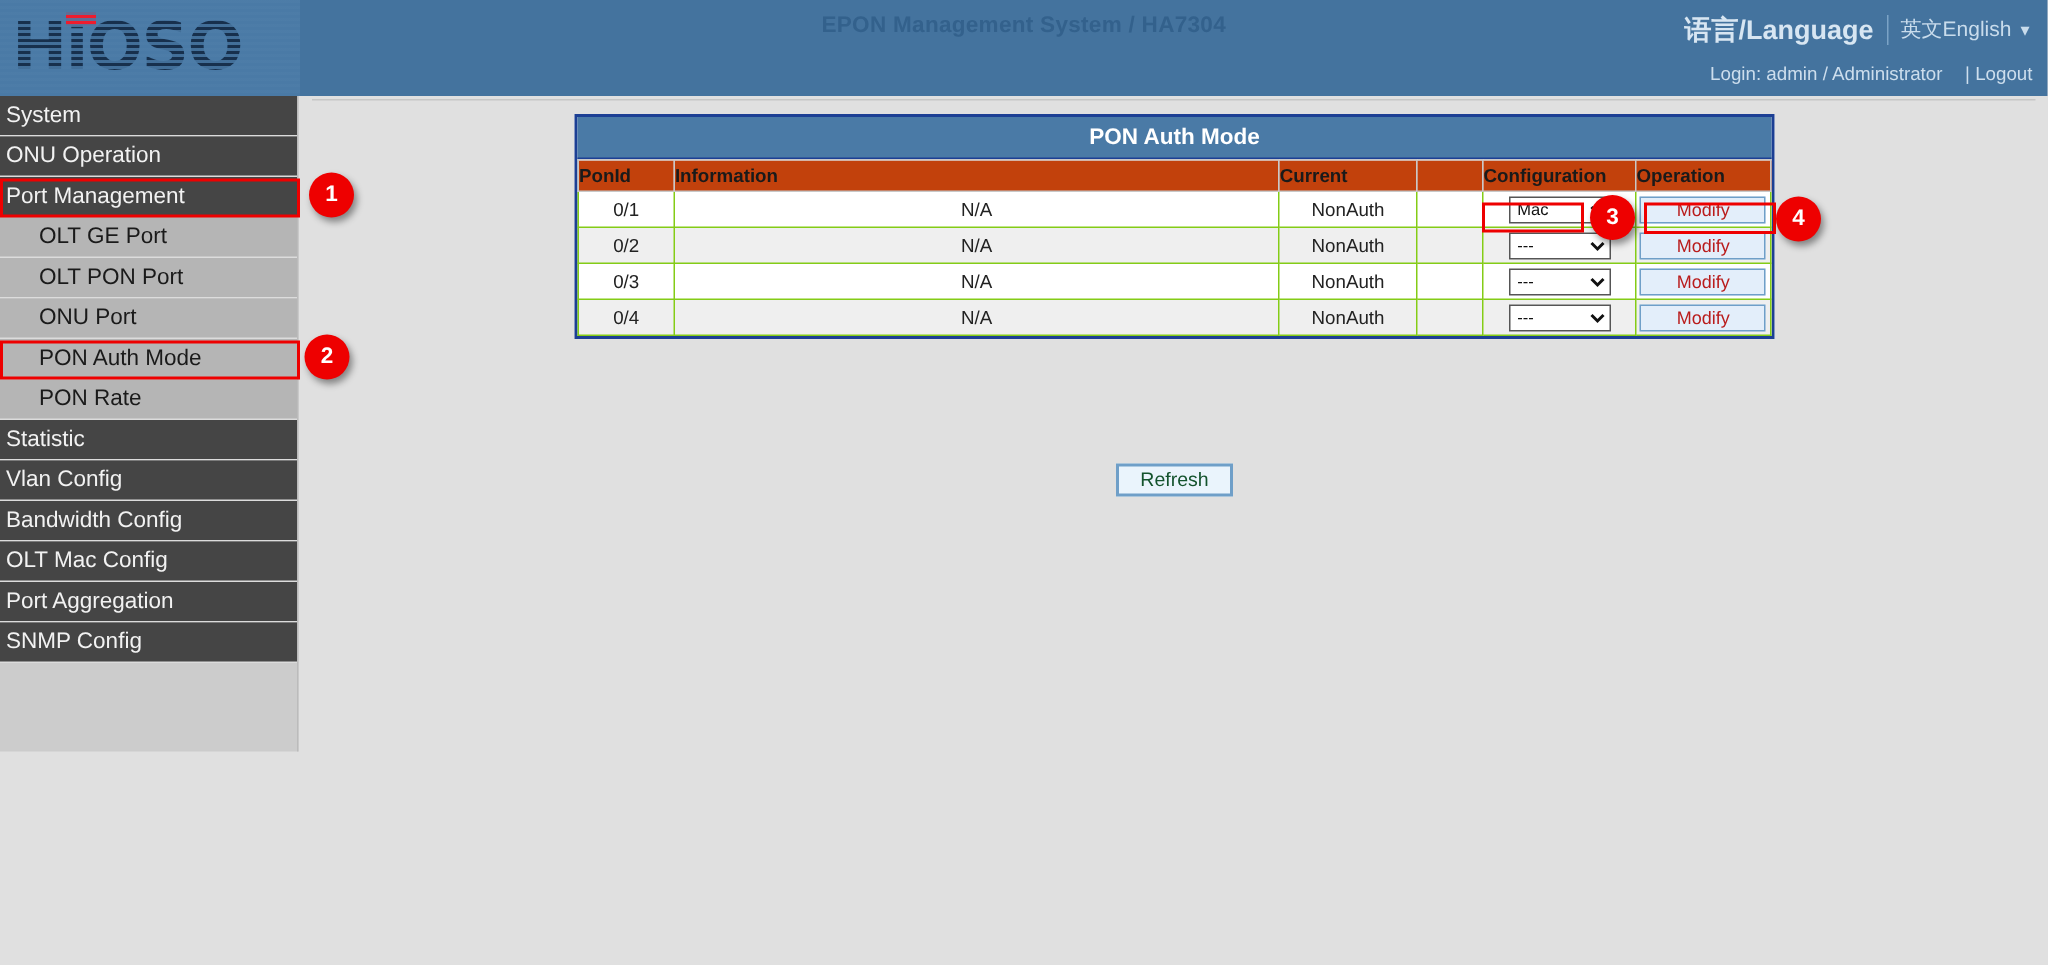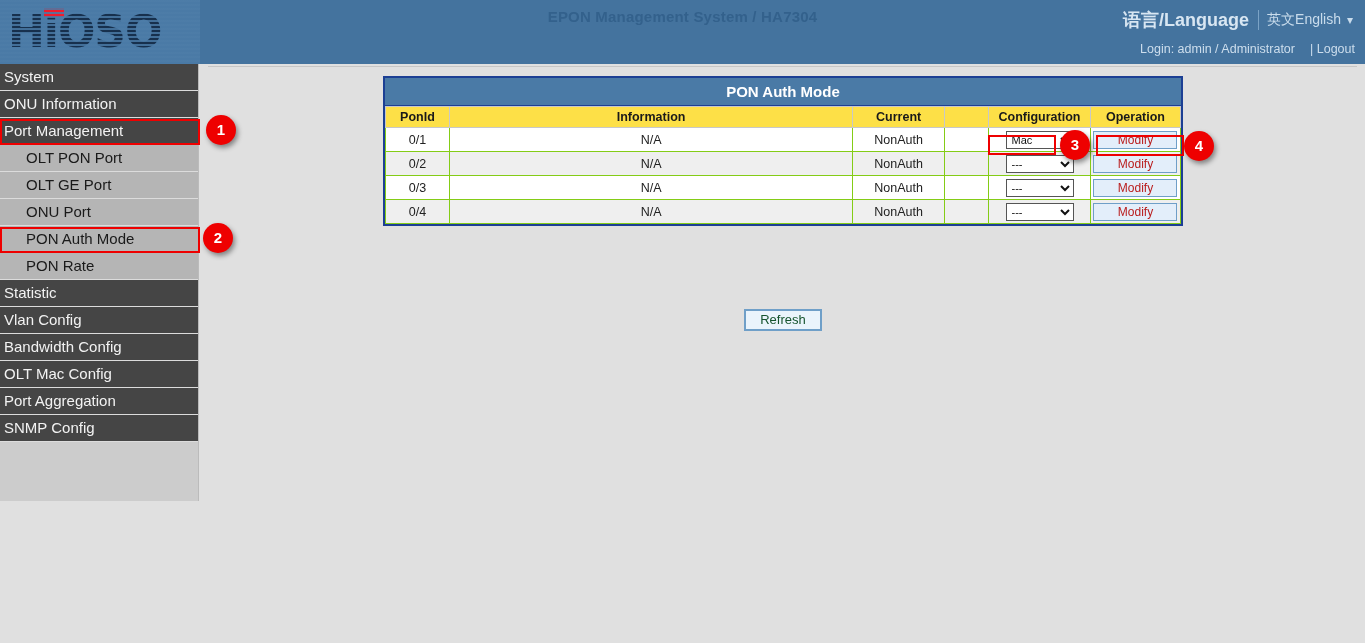--- a/index.html
+++ b/index.html
@@ -180,27 +180,27 @@
     font-size: 15px; font-weight: bold;
     text-align: center;
     border-bottom: 1px solid #1c3f94;
   }
   table#pon-table {
     width: 100%;
     border-collapse: collapse;
     font-size: 12.5px;
   }
   table#pon-table th {
-    background: #fde047;
+    background: #c2410c;
     color: #1a1a1a;
     font-size: 12.5px;
     font-weight: bold;
     height: 21px;
     border: 1px solid #c8c8c8;
-    text-align: center;
+    text-align: left;
     padding: 0;
   }
   table#pon-table td {
     height: 24px;
     border: 1px solid #84cc16;
     text-align: center;
     padding: 0;
     color: #222222;
     font-size: 12.5px;
   }
@@ -275,24 +275,24 @@
     <span id="lang-value">英文English</span>
     <span id="lang-chevron">▾</span>
   </div>
 
   <div id="login-info">Login: admin / Administrator</div>
   <div id="logout-link">| Logout</div>
 </div>
 
 <div id="sidebar">
   <div class="nav-top">System</div>
-  <div class="nav-top">ONU Information</div>
+  <div class="nav-top">ONU Operation</div>
   <div class="nav-top">Port Management</div>
+  <div class="nav-sub">OLT GE Port</div>
   <div class="nav-sub">OLT PON Port</div>
-  <div class="nav-sub">OLT GE Port</div>
   <div class="nav-sub">ONU Port</div>
   <div class="nav-sub">PON Auth Mode</div>
   <div class="nav-sub">PON Rate</div>
   <div class="nav-top">Statistic</div>
   <div class="nav-top">Vlan Config</div>
   <div class="nav-top">Bandwidth Config</div>
   <div class="nav-top">OLT Mac Config</div>
   <div class="nav-top">Port Aggregation</div>
   <div class="nav-top">SNMP Config</div>
 </div>

